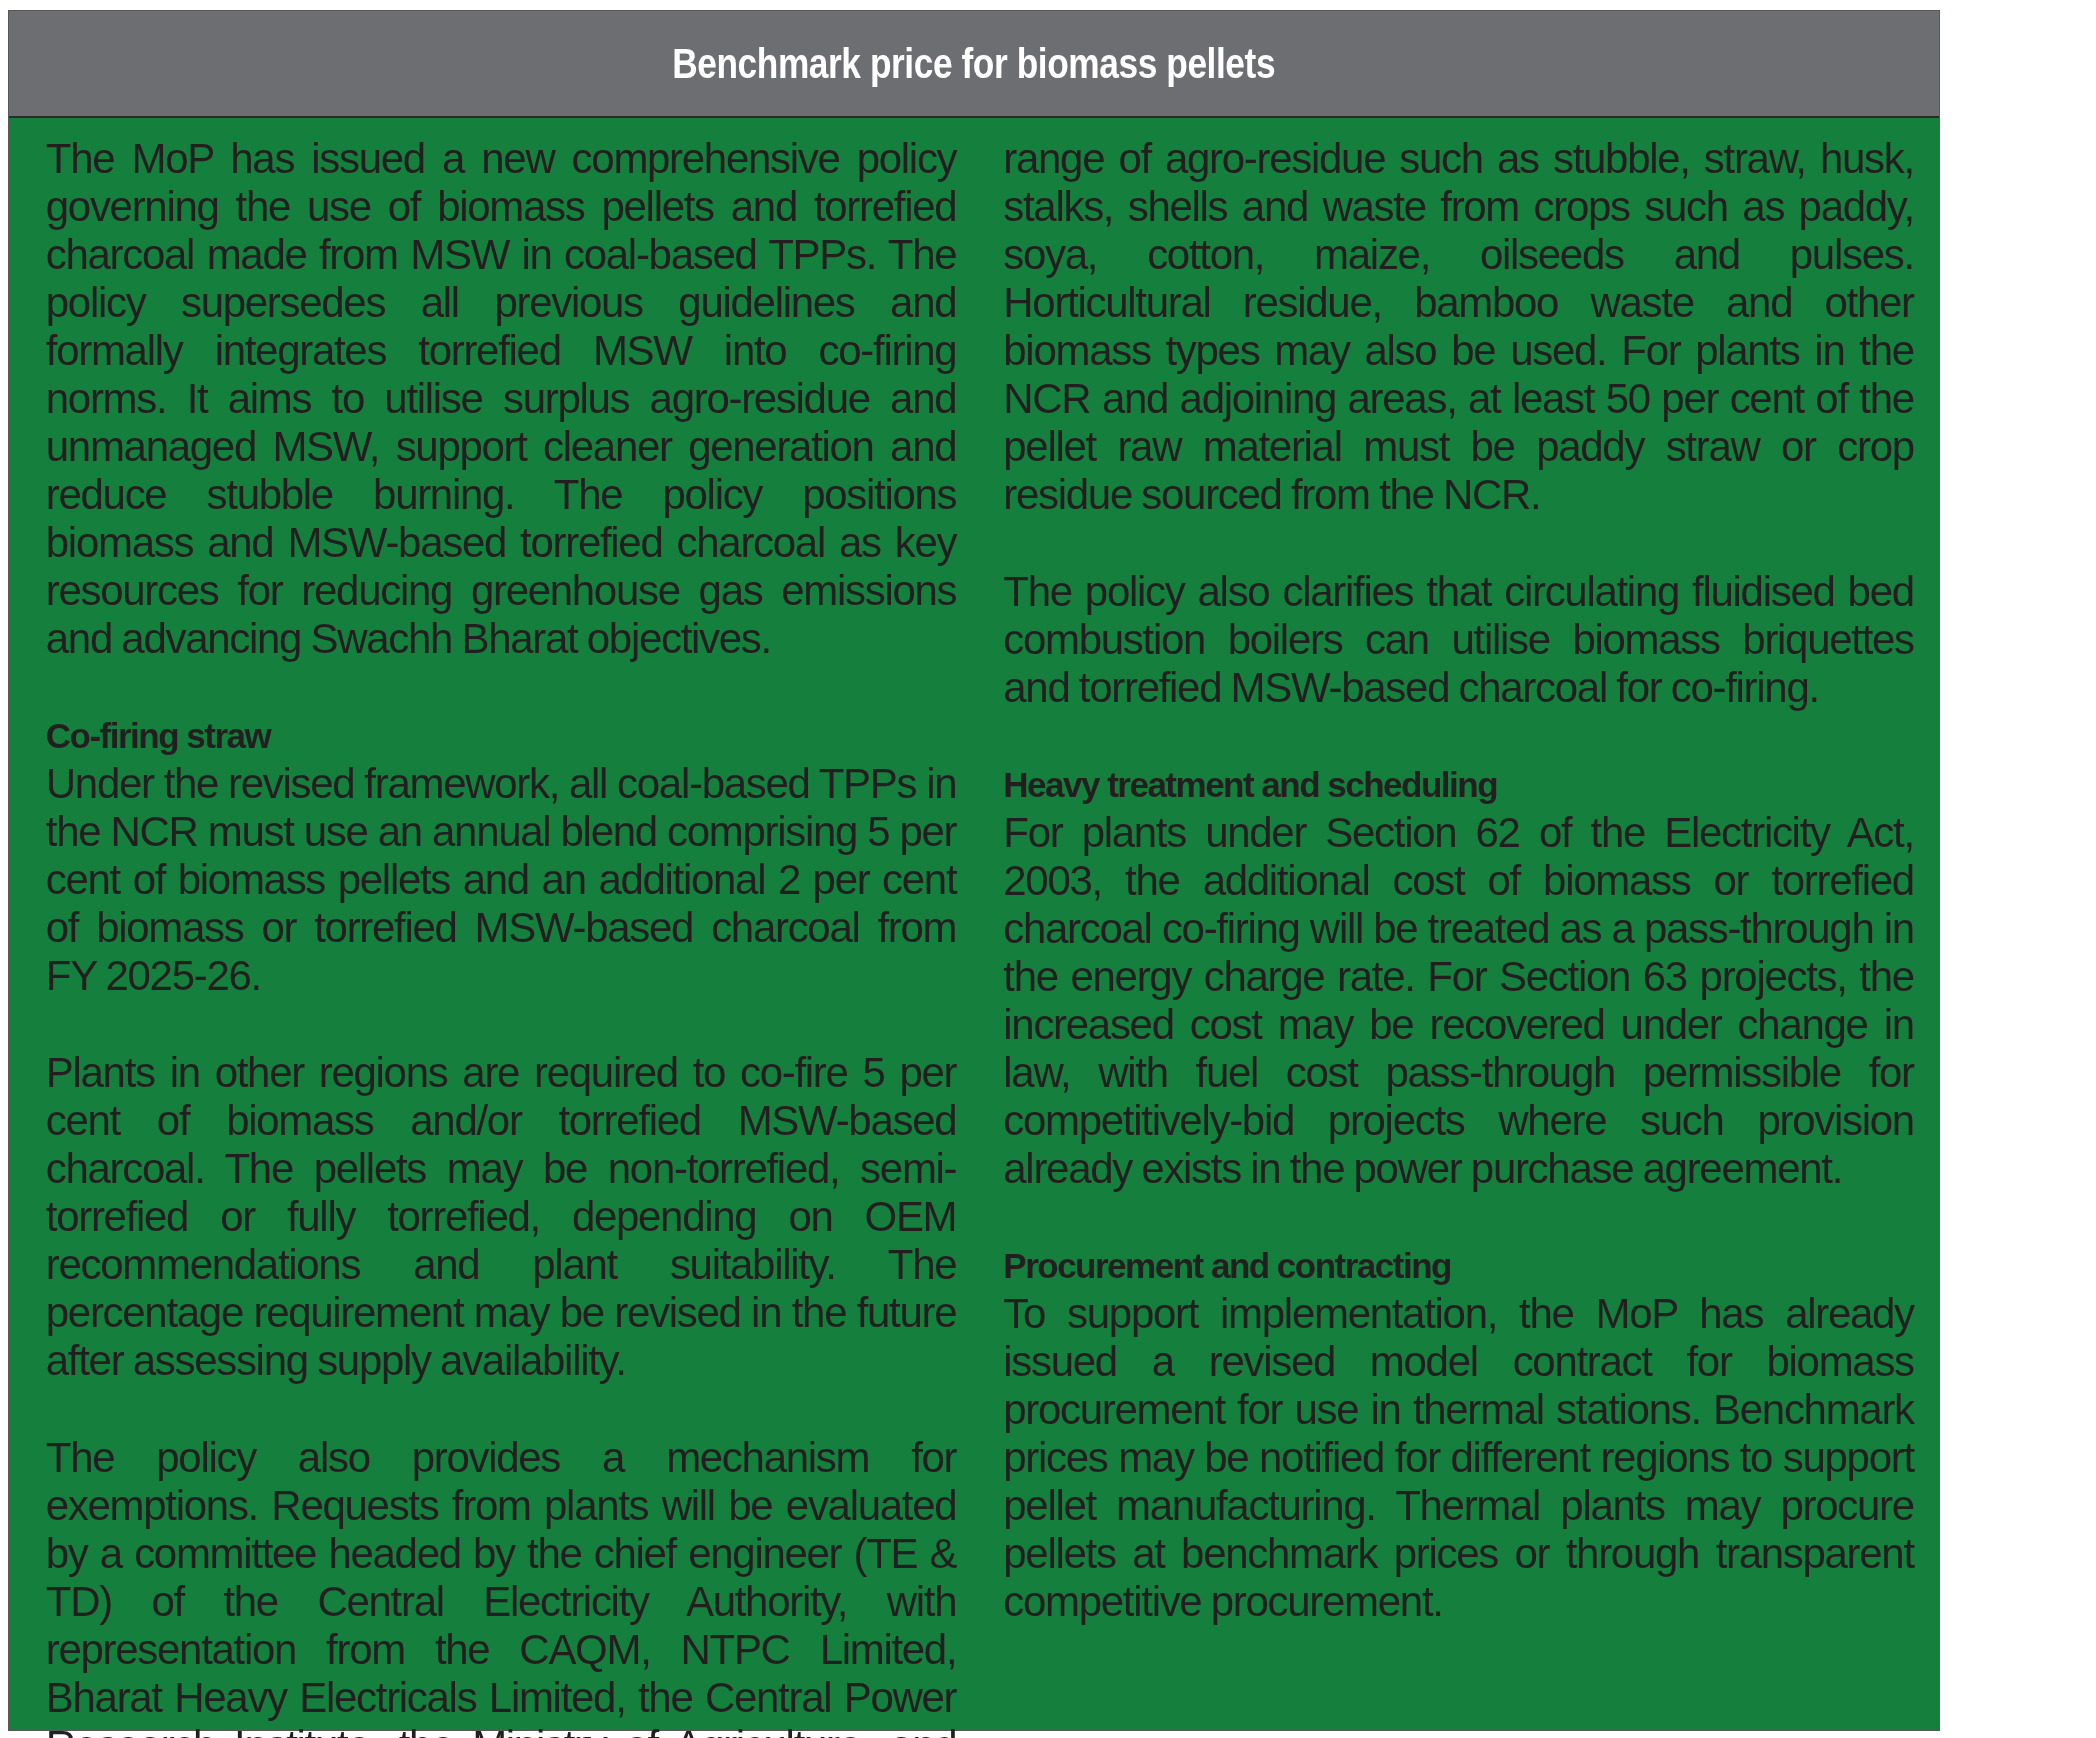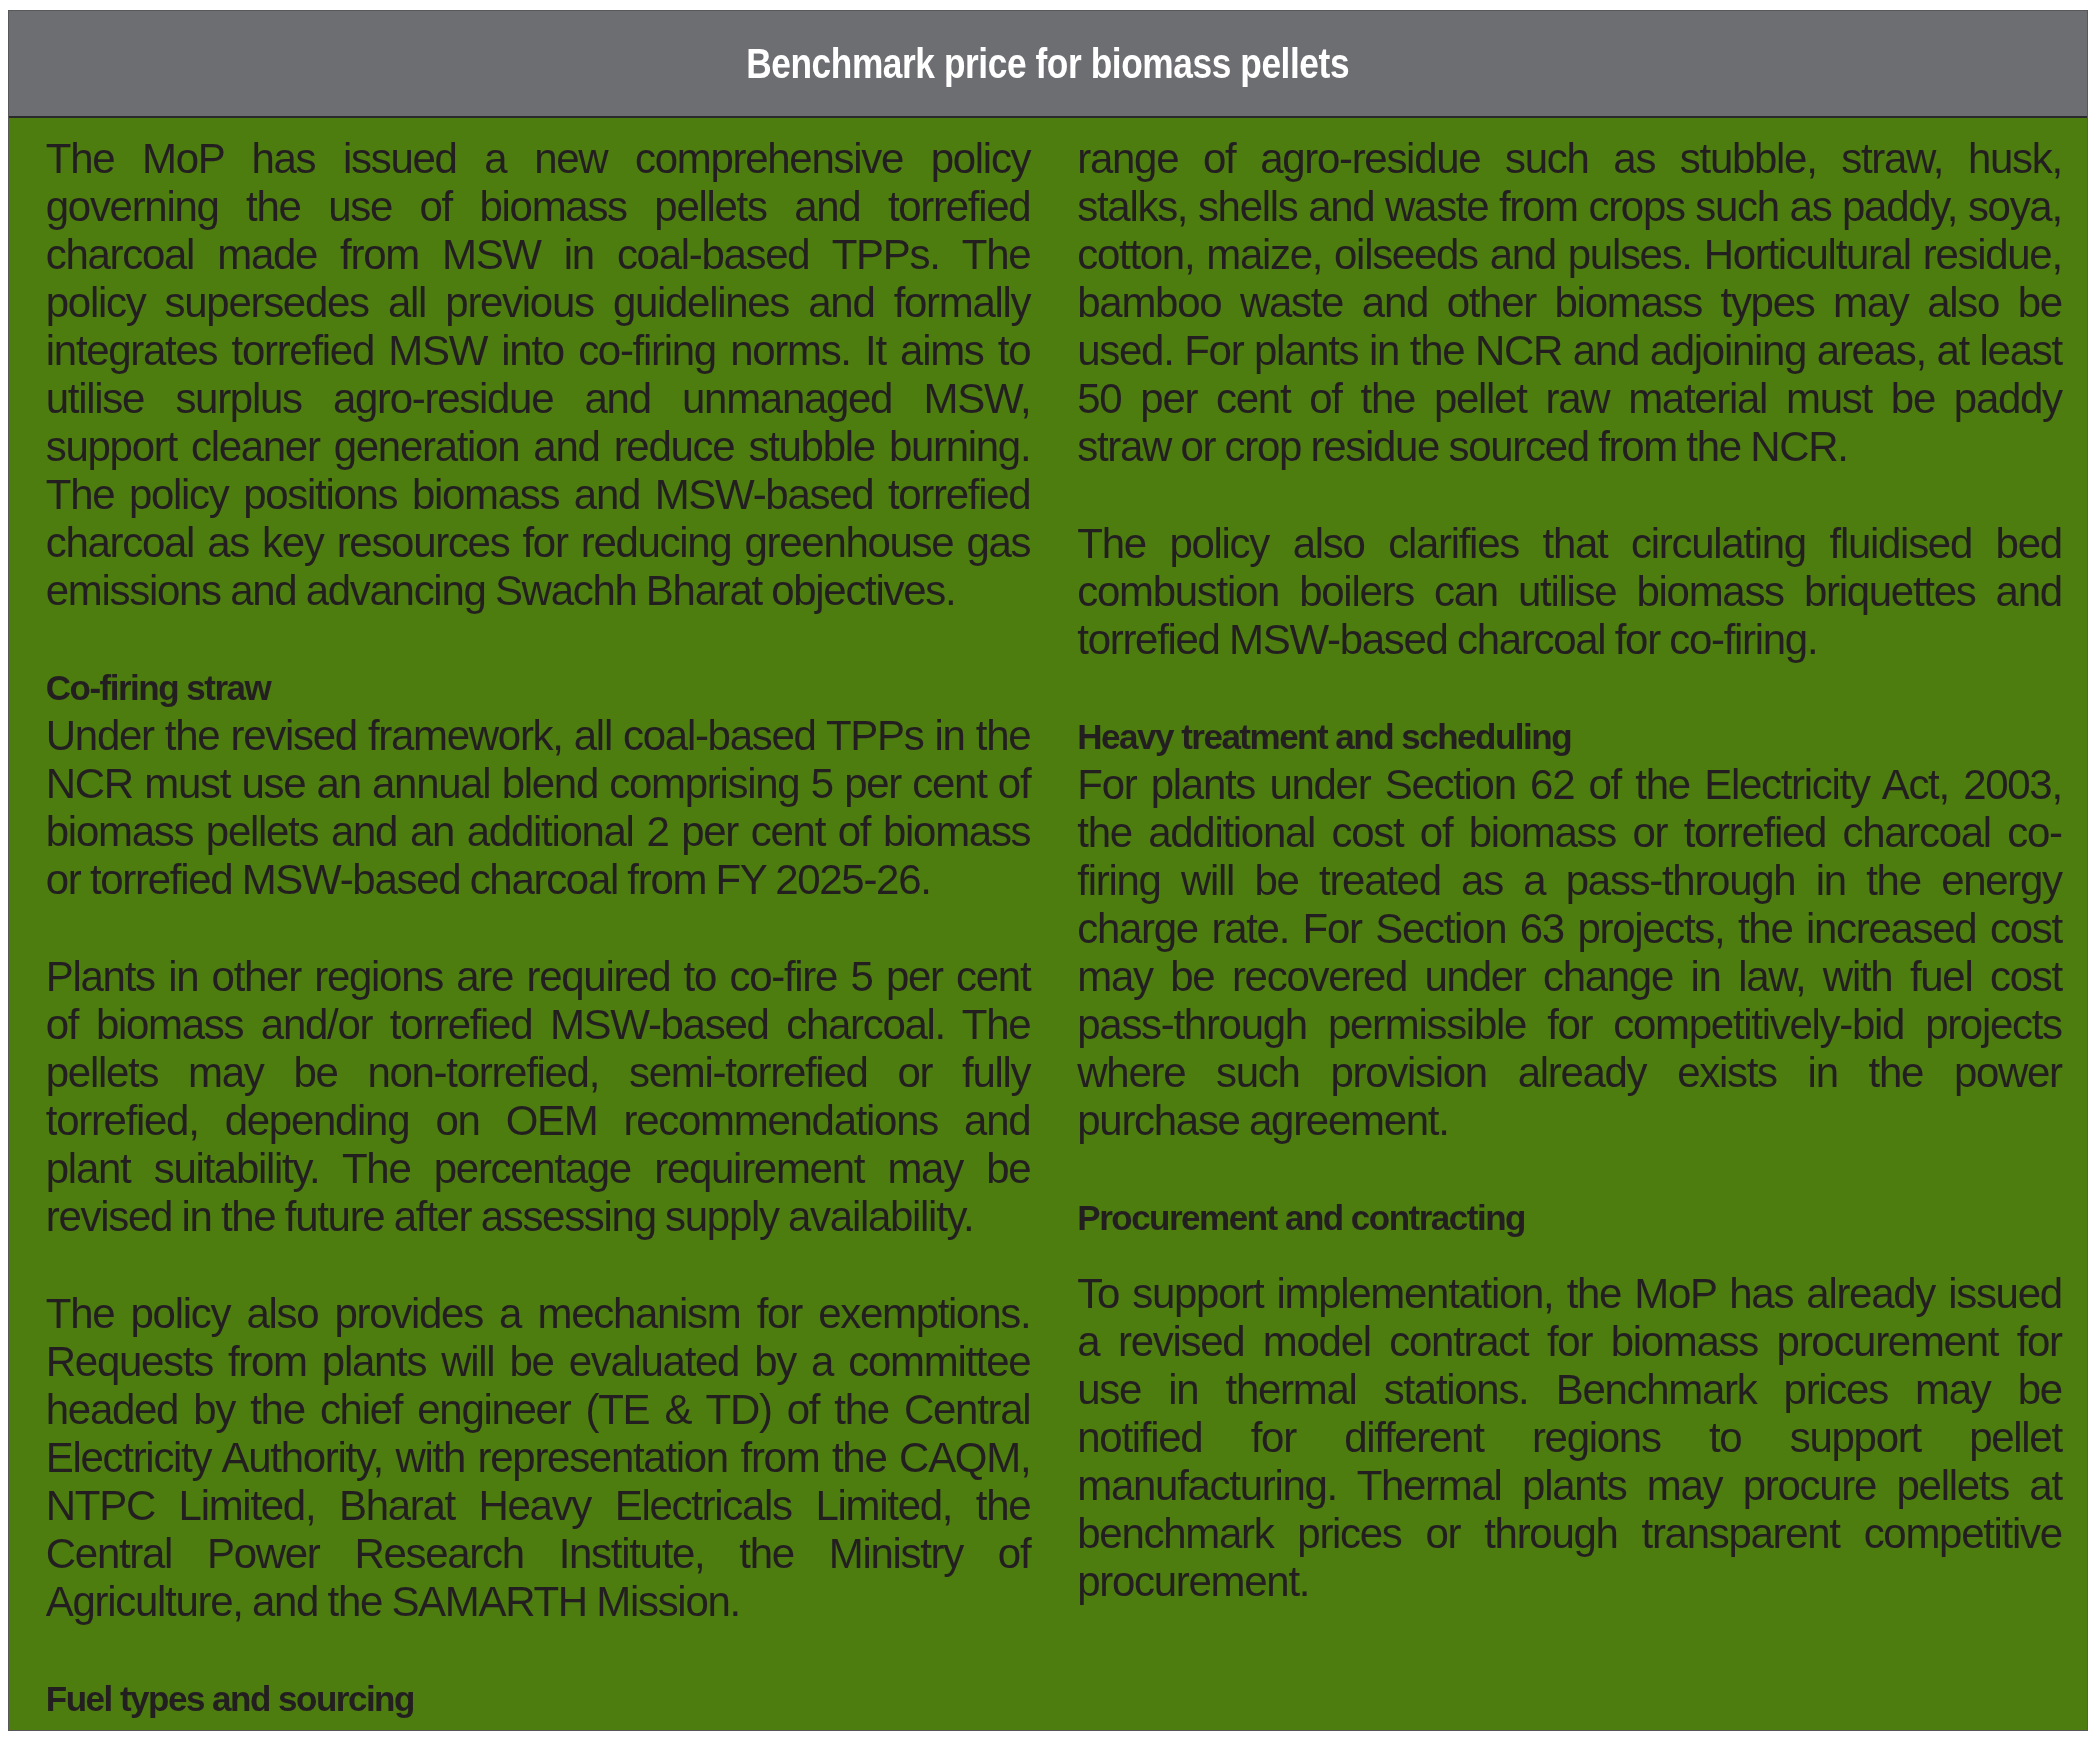--- a/index.html
+++ b/index.html
@@ -1,19 +1,19 @@
 <!DOCTYPE html>
 <html><head>
   <meta charset="utf-8">
   <style>
     html, body { margin: 0; padding: 0; background: #ffffff; }
     body { width: 2097px; height: 1739px; position: relative; overflow: hidden; }
     .box {
-      position: absolute; left: 7.8px; top: 9.7px; width: 2080px; height: 1721px;
-      border: 1.9px solid #58585a; box-sizing: border-box; background: #4d7c0f;
+      position: absolute; left: 7.8px; top: 9.7px; width: 1932px; height: 1721px;
+      border: 1.9px solid #58585a; box-sizing: border-box; background: #15803d;
     }
     .header {
       height: 105px; background: #6d6e72; border-bottom: 2.9px solid #2a2a2c;
       display: flex; align-items: center; justify-content: center;
     }
     .header h1 {
       margin: 0; color: #ffffff; font-family: "Liberation Sans", sans-serif;
       font-weight: bold; font-size: 43px; letter-spacing: -0.5px;
       transform: scaleX(0.82);
     }
@@ -24,21 +24,21 @@
     .col { flex: 1; font-family: "Liberation Sans", sans-serif; color: #231f20; }
     .col p {
       margin: 0 0 49px 0; font-size: 42px; line-height: 48px; text-align: justify;
       letter-spacing: -1.3px; word-spacing: -1px;
     }
     .col h2 {
       margin: 0; font-size: 35px; line-height: 48px; font-weight: bold;
       letter-spacing: -1.5px; color: #231f20;
     }
     .col h2 + p { margin-top: 0; }
-    .col p.last { margin-bottom: 0; margin-top: 28px; }
+    .col p.last { margin-bottom: 0; }
   </style>
 </head>
 <body>
 
 <div class="box">
   <div class="header">
     <h1>Benchmark price for biomass pellets</h1>
   </div>
   <div class="cols">
     <div class="col">

